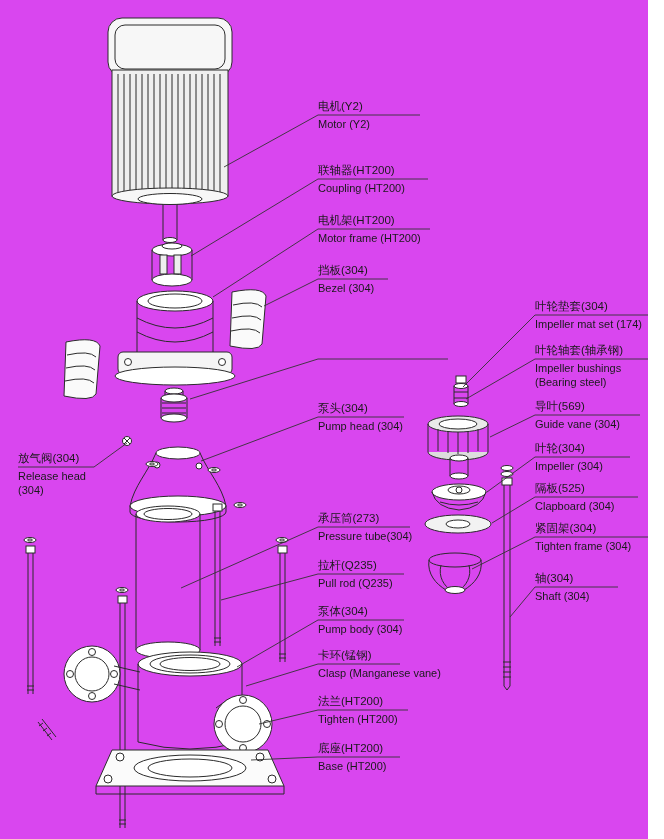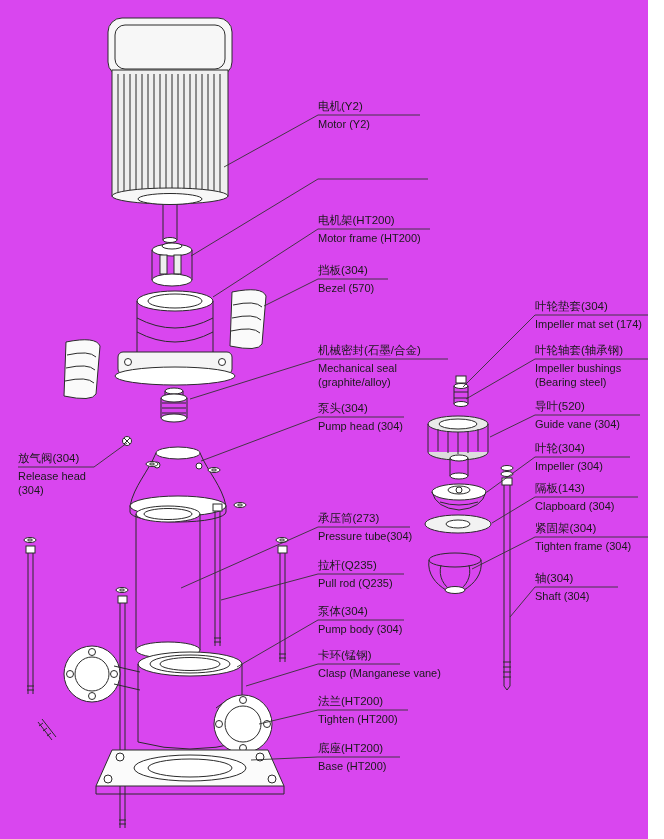--- a/index.html
+++ b/index.html
@@ -208,36 +208,35 @@
       <polyline points="648,537 535,537 472,569"></polyline>
       <polyline points="618,587 535,587 510,617"></polyline>
     </g>
   </svg>
 
   <div class="lbl" style="left:318px;top:99px">
     <span class="zh">电机(Y2)</span>
     <span class="en">Motor (Y2)</span>
   </div>
 
+  <div class="lbl" style="left:318px;top:163px">
+    <span class="zh">联轴器(HT200)</span>
+    <span class="en">Coupling (HT200)</span>
+  </div>
 
   <div class="lbl" style="left:318px;top:213px">
     <span class="zh">电机架(HT200)</span>
     <span class="en">Motor frame (HT200)</span>
   </div>
 
   <div class="lbl" style="left:318px;top:263px">
     <span class="zh">挡板(304)</span>
-    <span class="en">Bezel (570)</span>
-  </div>
-
-  <div class="lbl" style="left:318px;top:343px">
-    <span class="zh">机械密封(石墨/合金)</span>
-    <span class="en">Mechanical seal</span>
-    <span class="en">(graphite/alloy)</span>
-  </div>
+    <span class="en">Bezel (304)</span>
+  </div>
+
 
   <div class="lbl" style="left:318px;top:401px">
     <span class="zh">泵头(304)</span>
     <span class="en">Pump head (304)</span>
   </div>
 
   <div class="lbl" style="left:18px;top:451px">
     <span class="zh">放气阀(304)</span>
     <span class="en">Release head</span>
     <span class="en">(304)</span>
@@ -278,31 +277,31 @@
     <span class="en">Impeller mat set (174)</span>
   </div>
 
   <div class="lbl" style="left:535px;top:343px">
     <span class="zh">叶轮轴套(轴承钢)</span>
     <span class="en">Impeller bushings</span>
     <span class="en">(Bearing steel)</span>
   </div>
 
   <div class="lbl" style="left:535px;top:399px">
-    <span class="zh">导叶(520)</span>
+    <span class="zh">导叶(569)</span>
     <span class="en">Guide vane (304)</span>
   </div>
 
   <div class="lbl" style="left:535px;top:441px">
     <span class="zh">叶轮(304)</span>
     <span class="en">Impeller (304)</span>
   </div>
 
   <div class="lbl" style="left:535px;top:481px">
-    <span class="zh">隔板(143)</span>
+    <span class="zh">隔板(525)</span>
     <span class="en">Clapboard (304)</span>
   </div>
 
   <div class="lbl" style="left:535px;top:521px">
     <span class="zh">紧固架(304)</span>
     <span class="en">Tighten frame (304)</span>
   </div>
 
   <div class="lbl" style="left:535px;top:571px">
     <span class="zh">轴(304)</span>

